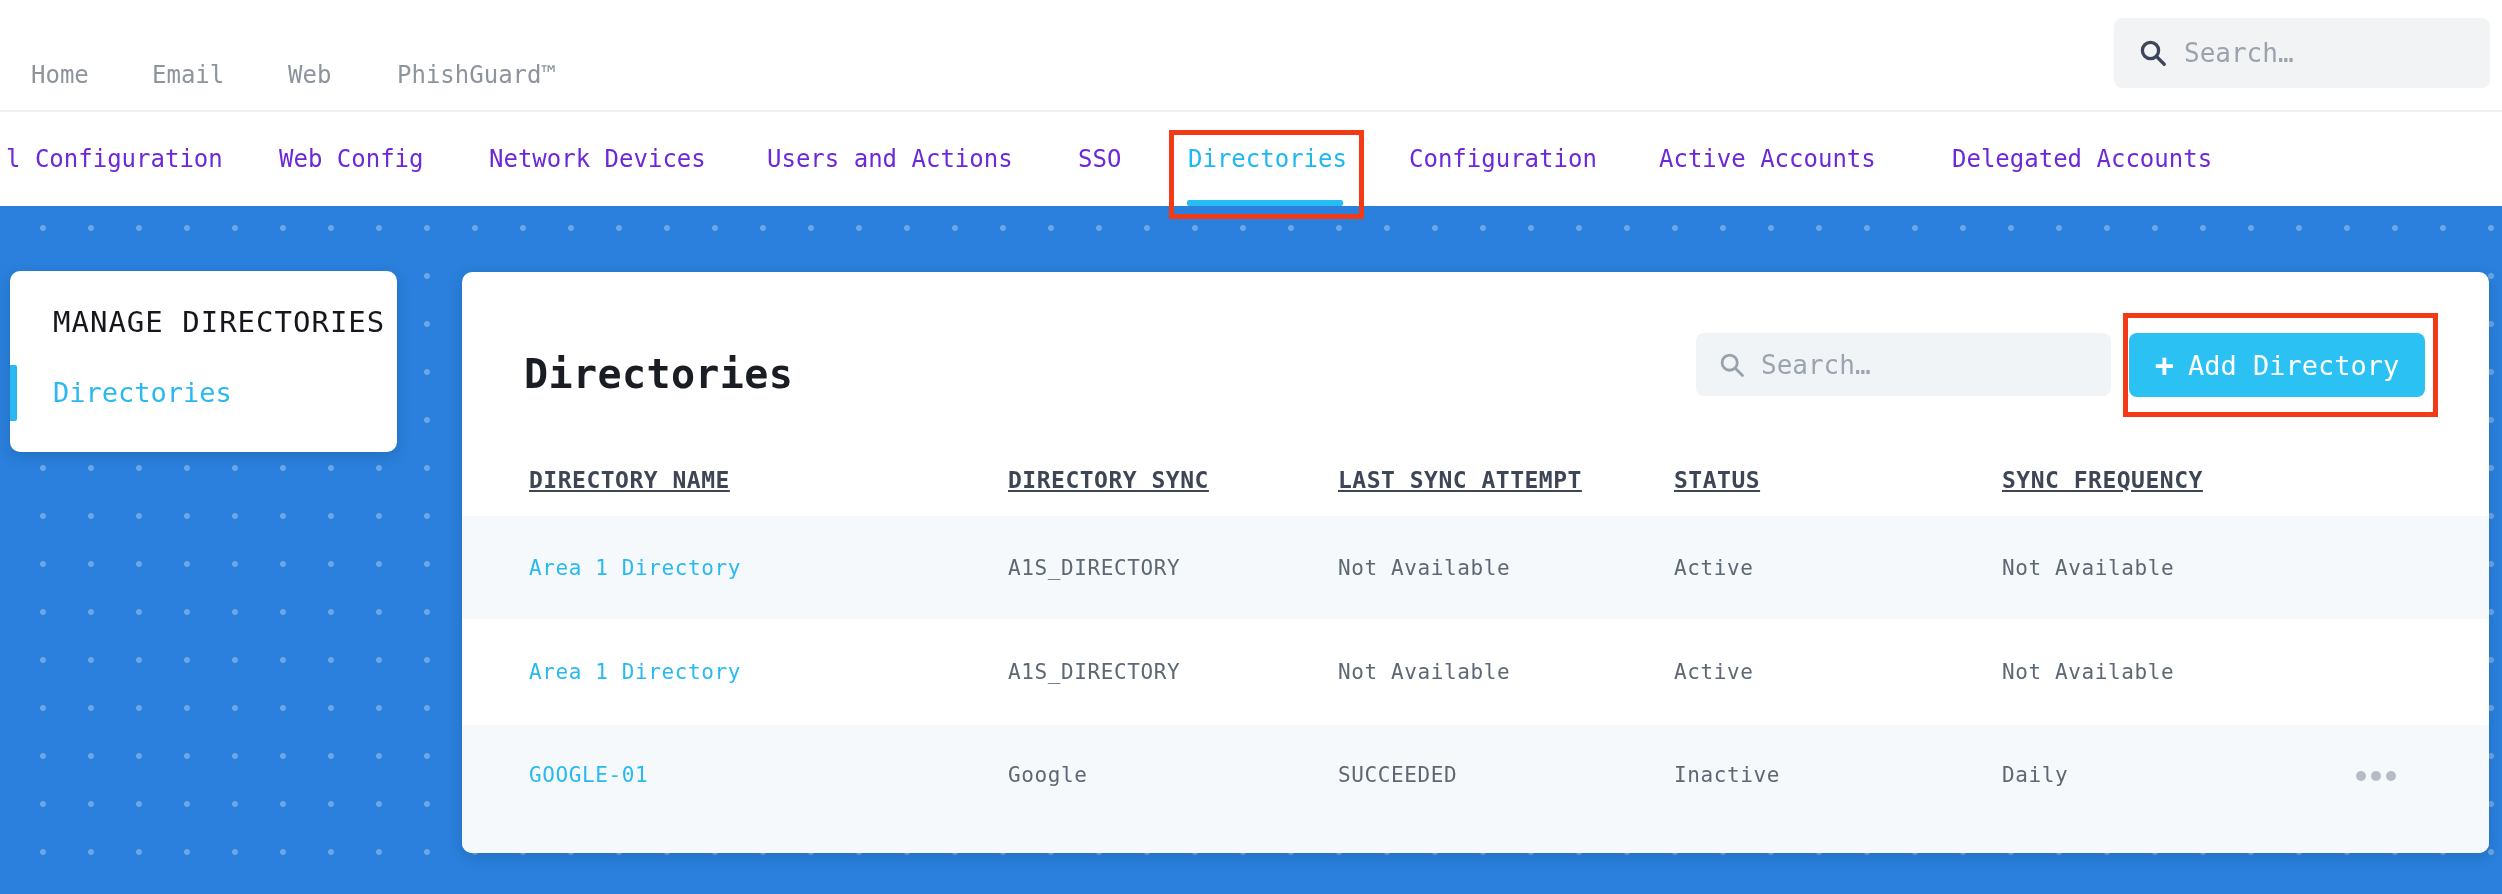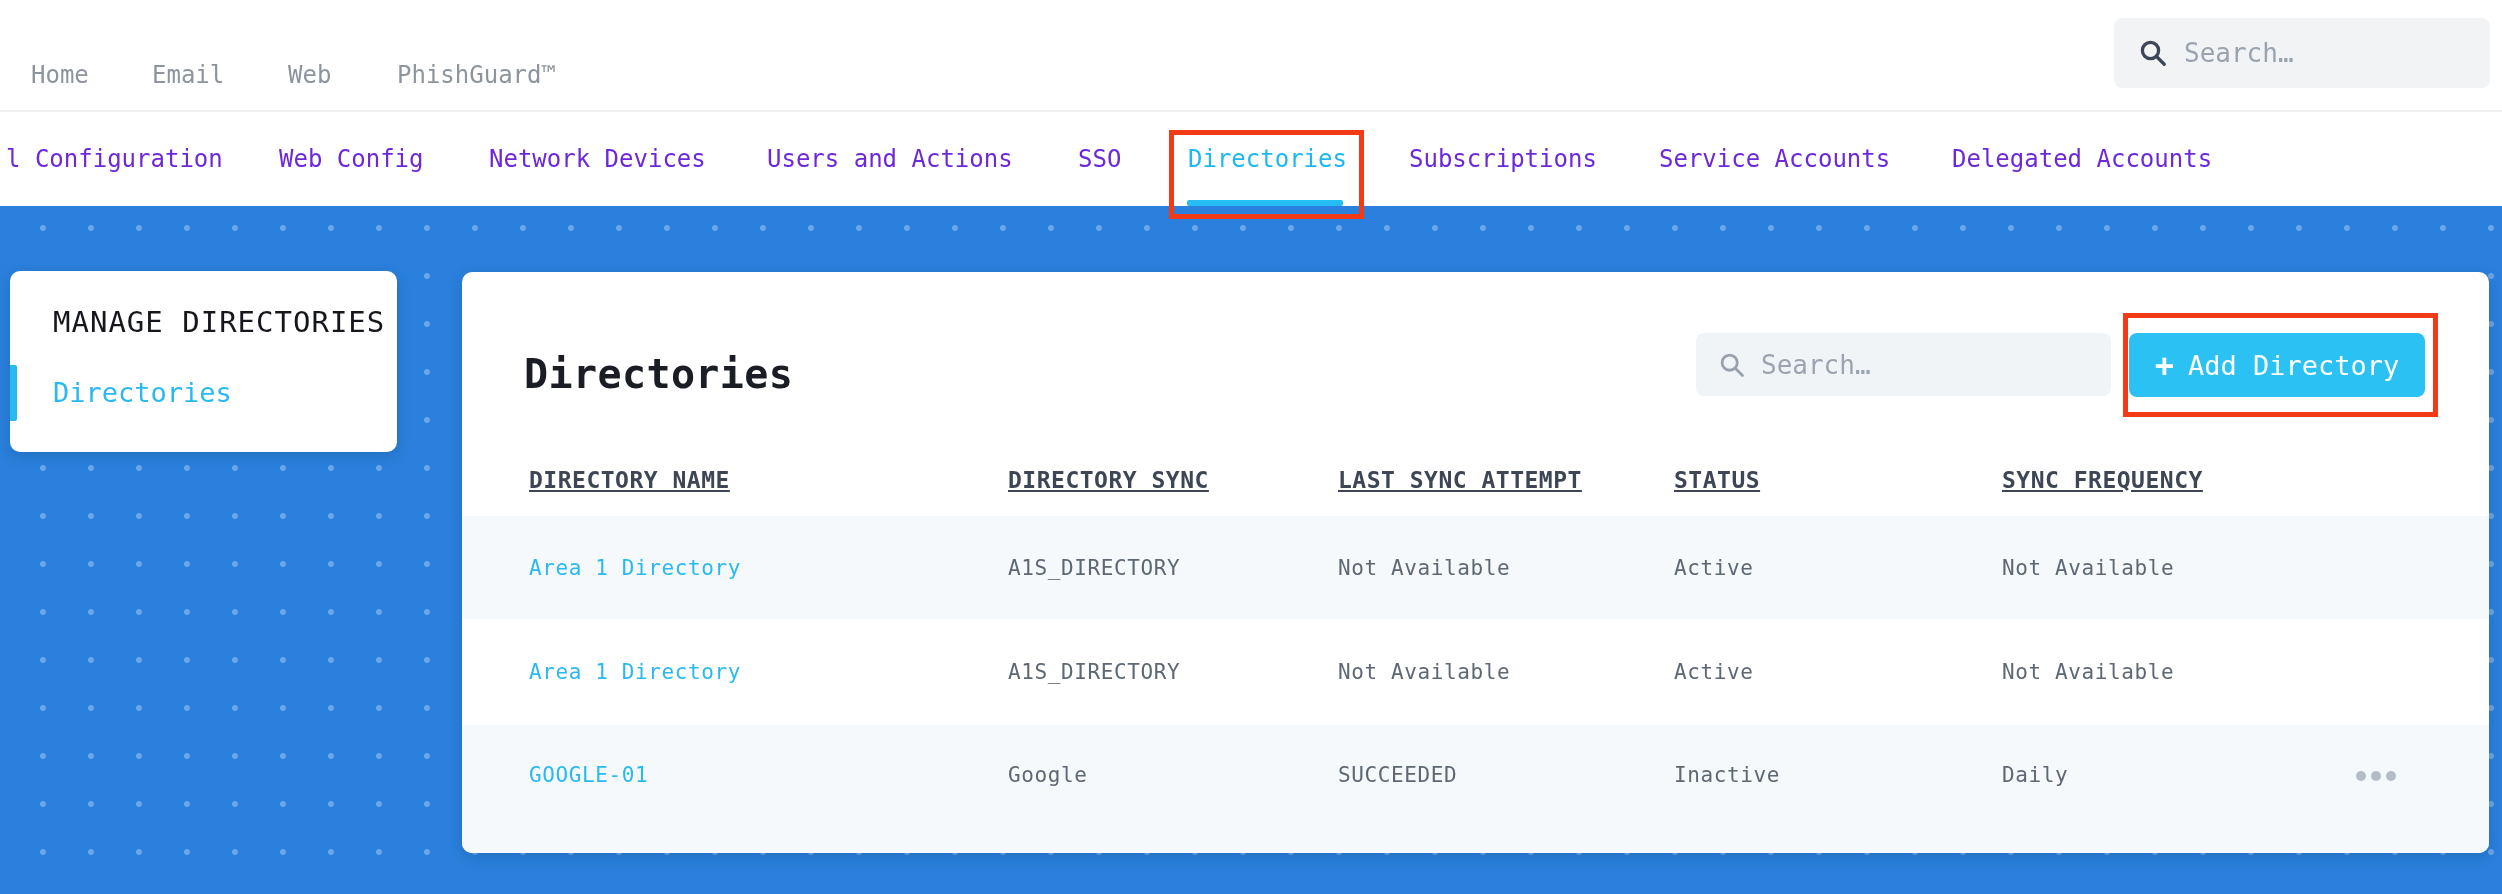--- a/index.html
+++ b/index.html
@@ -146,22 +146,22 @@
   </div>
 </div>
 
 <div class="nav2">
   <span class="item n2-0">l Configuration</span>
   <span class="item n2-1">Web Config</span>
   <span class="item n2-2">Network Devices</span>
   <span class="item n2-3">Users and Actions</span>
   <span class="item n2-4">SSO</span>
   <span class="item n2-5 active">Directories</span>
-  <span class="item n2-6">Subscriptions</span>
-  <span class="item n2-7">Service Accounts</span>
+  <span class="item n2-6">Configuration</span>
+  <span class="item n2-7">Active Accounts</span>
   <span class="item n2-8">Delegated Accounts</span>
   <div class="tab-underline"></div>
 </div>
 
 <div class="annot annot-tab"></div>
 <div class="annot annot-btn"></div>
 
 <div class="side-card">
   <div class="side-heading">MANAGE DIRECTORIES</div>
   <div class="side-item">

